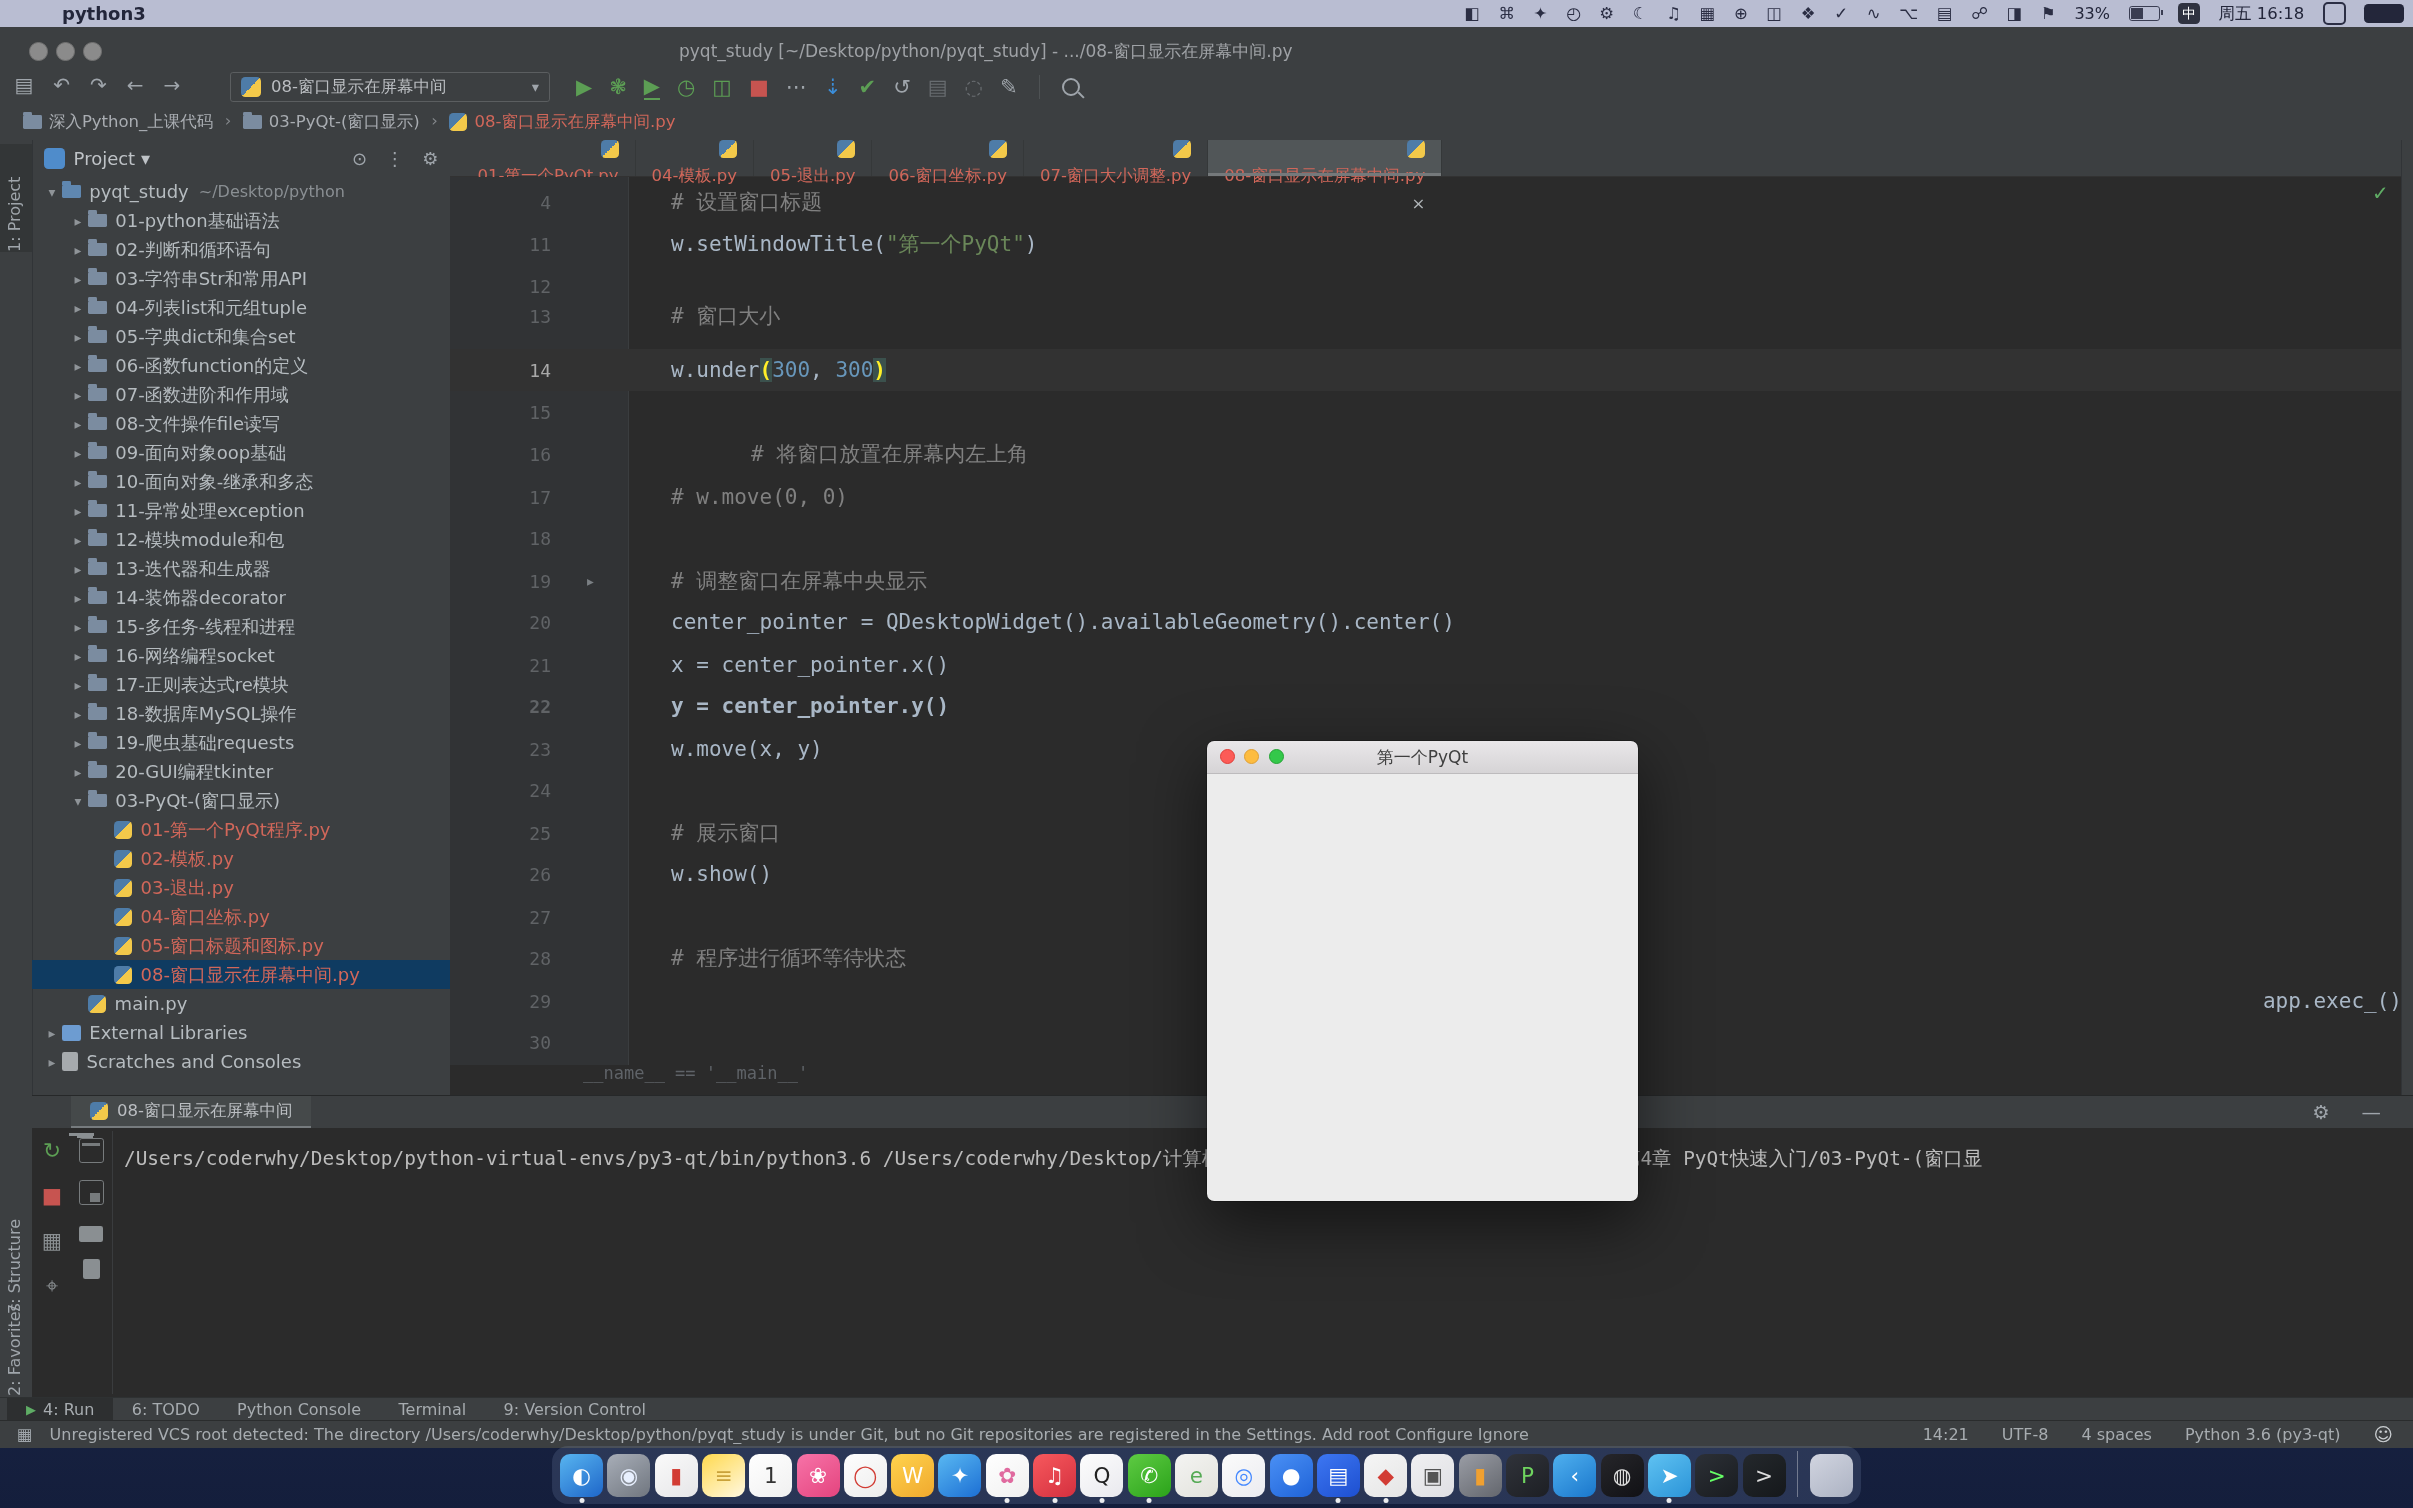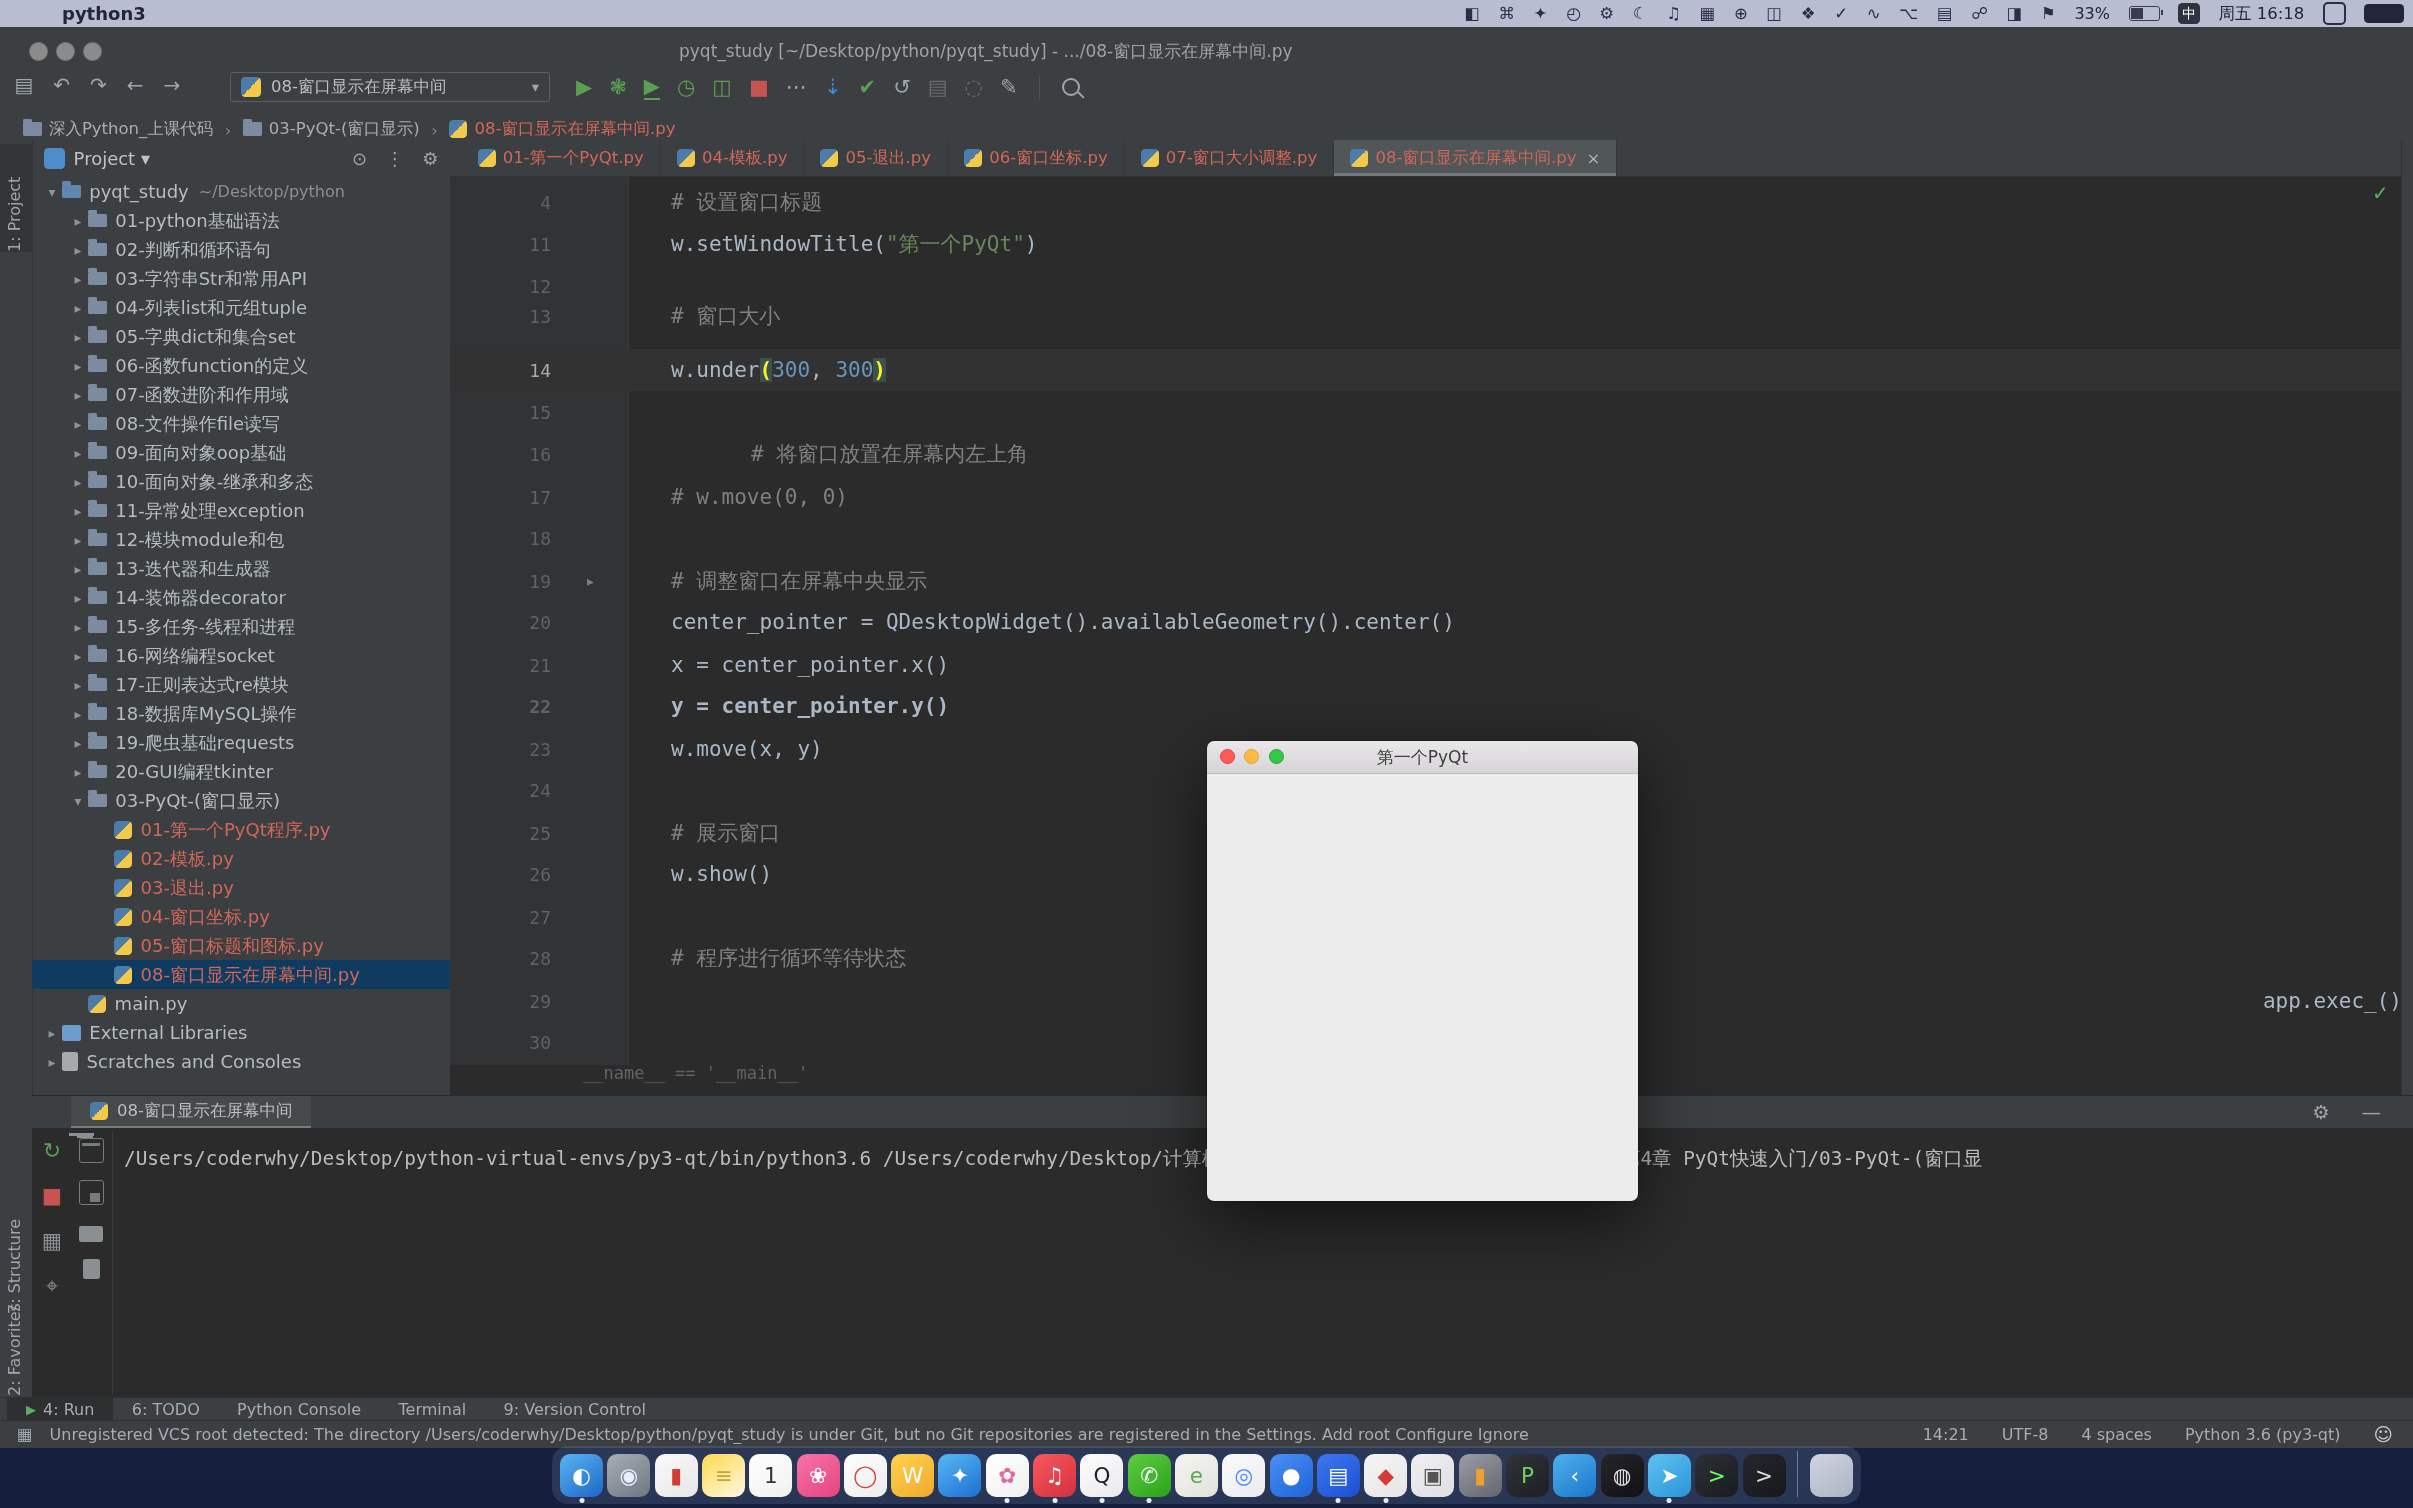--- a/index.html
+++ b/index.html
@@ -32,21 +32,21 @@
     border-radius:2.9px;display:flex;align-items:center;padding:0 10px;gap:10px;box-sizing:border-box;}
   .pyico{width:20px;height:20px;border-radius:4.3px;background:linear-gradient(135deg,#4e7ca8 50%,#f3c94a 50%);flex:none;}
   .runcfg-label{color:#bbbec2;font-size:16.5px;flex:1;white-space:nowrap;overflow:hidden;}
   .ddcaret{color:#9fa5ab;font-size:14.4px;}
   #act-icons{position:absolute;top:72px;left:576px;height:30px;display:flex;gap:17px;align-items:center;}
   .aicon{font-size:21px;}
   .aicon.dim{opacity:.45;}
   .vsep{width:1.4px;height:24.4px;background:#4e5254;margin:0 4.3px;}
   .mag{width:14.4px;height:14.4px;border:2.2px solid #9fa5ab;border-radius:50%;position:relative;}
   .mag::after{content:'';position:absolute;width:8px;height:2.2px;background:#9fa5ab;transform:rotate(45deg);right:-7.2px;bottom:-2.2px;}
-  #crumbs{position:absolute;top:111px;left:23px;height:29px;display:flex;align-items:flex-end;gap:11.5px;
+  #crumbs{position:absolute;top:111px;left:23px;height:29px;display:flex;align-items:flex-start;gap:11.5px;
     font-size:16.5px;color:#a9adb2;}
   .crumb{display:flex;align-items:center;gap:7.2px;}
   .csep{color:#84888c;}
   .ci-folder{width:18.7px;height:13.6px;background:#7b8ca0;border-radius:1.4px;position:relative;}
   .ci-folder::before{content:'';position:absolute;top:-3.6px;left:0;width:8.6px;height:3.6px;background:#7b8ca0;border-radius:1.4px 1.4px 0 0;}
   .ci-python{width:18px;height:18px;border-radius:4.3px;background:linear-gradient(135deg,#4e7ca8 50%,#f3c94a 50%);}
   .crumb-red{color:#d1675a;}
   
   #leftstripe{position:absolute;left:0;top:140px;width:32px;height:1257px;background:#3c3f41;border-right:0.7px solid #313437;}
   #projtab-bg{position:absolute;left:0;top:144px;width:32px;height:108px;background:#333637;}
@@ -68,22 +68,22 @@
   .ti-root{background:#5f87b0;}
   .ti-py{width:18px;height:18px;border-radius:4.3px;margin-right:8.6px;background:linear-gradient(135deg,#4e7ca8 50%,#f3c94a 50%);flex:none;}
   .ti-lib{width:18.7px;height:16px;background:#6d9cd1;border-radius:2.2px;margin-right:8.6px;flex:none;}
   .ti-scratch{width:16px;height:18.7px;background:#a6aaad;border-radius:2.2px;margin-right:8.6px;flex:none;}
   .tred{color:#d1675a;}
   .tdim{color:#8a8f93;margin-left:10px;font-size:16px;}
   
   #editor-bg{position:absolute;left:450px;top:140px;width:1952px;height:955px;background:#2b2b2b;}
   #tabsbar{position:absolute;left:450px;top:140px;width:1952px;height:37px;background:#3c3f41;
     border-bottom:0.7px solid #323232;display:flex;padding-left:11.5px;box-sizing:border-box;}
-  .etab{display:flex;align-items:center;gap:7.2px;padding:0 16px;font-size:16.5px;color:#d1675a;
-    border-right:0.7px solid #353839;position:relative;}
+  .etab{display:flex;align-items:flex-end;gap:7.2px;padding:0 16px;font-size:16.5px;color:#d1675a;
+    border-right:0.7px solid #353839;position:relative;flex-direction:column;}
   .etab.sel{background:#515658;}
   .etab.sel::after{content:'';position:absolute;left:0;right:0;bottom:0;height:2.9px;background:#75797b;}
   .tclose{color:#aeb3b6;font-size:16.5px;margin-left:2.9px;}
   #gutter{position:absolute;left:450px;top:177px;width:178px;height:888px;background:#313335;border-right:0.7px solid #3a3d3f;}
   .cline{position:absolute;left:450px;width:1952px;height:42px;display:flex;align-items:center;}
   .cline.caret{background:#323232;}
   .lnum{width:101px;padding-right:36px;text-align:right;color:#606366;
     font-family:"DejaVu Sans Mono",monospace;font-size:18px;flex:none;}
   .cline.caret .lnum{color:#a9a9a9;}
   .fold{width:50px;color:#7a7f83;font-size:13.6px;flex:none;}

